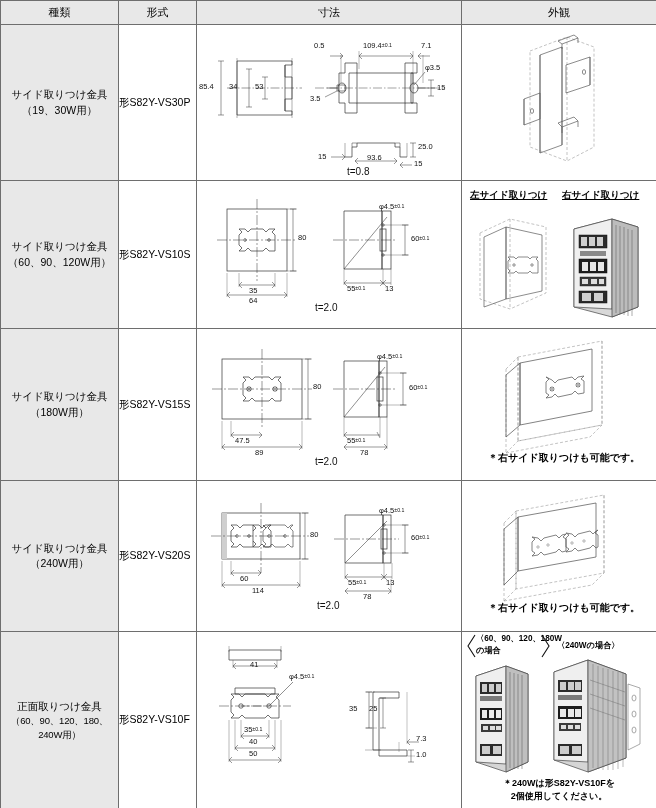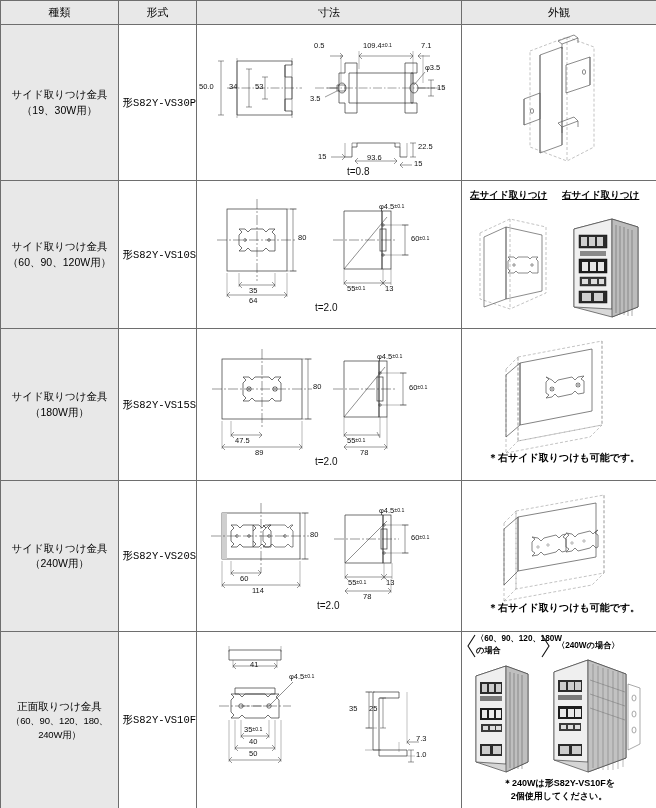--- a/index.html
+++ b/index.html
@@ -2,21 +2,21 @@
 <html><head>
 <meta charset="utf-8">
 <style>
   html,body{margin:0;padding:0;background:#fff;}
   body{width:656px;height:808px;font-family:"Liberation Sans","DejaVu Sans",sans-serif;color:#000;}
   .sheet{width:656px;height:600px;position:relative;box-sizing:border-box;}
   table.spec{border-collapse:collapse;width:656px;height:808px;table-layout:fixed;}
   table.spec td,table.spec th{border:1px solid #6e6e6e;padding:0;vertical-align:middle;box-sizing:border-box;}
   thead th{background:#e8e8e8;font-weight:normal;font-size:11px;height:24px;text-align:center;border-bottom:2px solid #4a4a4a;}
   td.c-kind{background:#e8e8e8;text-align:center;font-size:10.5px;line-height:1.45;padding:2px 3px;}
-  td.c-model{text-align:right;font-size:10.5px;padding-left:7px;font-family:Liberation Mono, monospace;}
+  td.c-model{text-align:left;font-size:10.5px;padding-left:7px;}
   td.c-dim{position:relative;}
   td.c-ext{position:relative;}
   col.k{width:118px}col.m{width:78px}col.d{width:265px}col.e{width:195px}
 
   .kind-l1{display:block;}
   .kind-l2{display:block;}
   .kind-small{font-size:9.5px;letter-spacing:-0.2px;}
 
   
   .dw{position:absolute;left:0;top:0;width:100%;height:100%;}
@@ -95,30 +95,30 @@
           <path d="M148 132 L155 132 L155 122 L160 122 L160 118 L198 118 L198 122 L203 122 L203 132 L210 132"></path>
           <path d="M155 122 L155 118 L160 118 M198 118 L203 118 L203 122" stroke-width="0.5"></path>
           <path d="M148 118 L148 132 M210 118 L210 132" stroke-width="0.4"></path>
           <path d="M134 132 L148 132 M145 129 L148 132 L145 135" stroke-width="0.5"></path>
           <path d="M158 136 L200 136 M161 133 L158 136 L161 139 M197 133 L200 136 L197 139" stroke-width="0.5"></path>
           <path d="M216 118 L216 132 M213 118 L219 118 M213 132 L219 132" stroke-width="0.5"></path>
           <path d="M203 140 L215 140 M206 137 L203 140 L206 143" stroke-width="0.5"></path>
         </g>
       </svg>
       </div>
-      <span class="lbl" style="left:2px;top:58px">50.0</span>
+      <span class="lbl" style="left:2px;top:58px">85.4</span>
       <span class="lbl" style="left:32px;top:58px">34</span>
       <span class="lbl" style="left:58px;top:58px">53</span>
       <span class="lbl" style="left:117px;top:17px">0.5</span>
       <span class="lbl" style="left:166px;top:17px"><span>109.4</span><span class="tol">±0.1</span></span>
       <span class="lbl" style="left:224px;top:17px">7.1</span>
       <span class="lbl" style="left:228px;top:39px">φ3.5</span>
       <span class="lbl" style="left:113px;top:70px">3.5</span>
       <span class="lbl" style="left:240px;top:59px">15</span>
-      <span class="lbl" style="left:221px;top:118px">22.5</span>
+      <span class="lbl" style="left:221px;top:118px">25.0</span>
       <span class="lbl" style="left:170px;top:129px">93.6</span>
       <span class="lbl" style="left:121px;top:128px">15</span>
       <span class="lbl" style="left:217px;top:135px">15</span>
       <span class="lbl big" style="left:150px;top:142px">t=0.8</span>
     </td>
     <td class="c-ext">
       <div class="dw">
       <svg width="195" height="156" viewBox="0 0 195 156">
         <g fill="none" stroke="#9a9a9a" stroke-width="0.6">
           <path d="M68 26 L105 12 L132 22 L132 122 L105 136 L68 122 Z" stroke-dasharray="3,2"></path>

